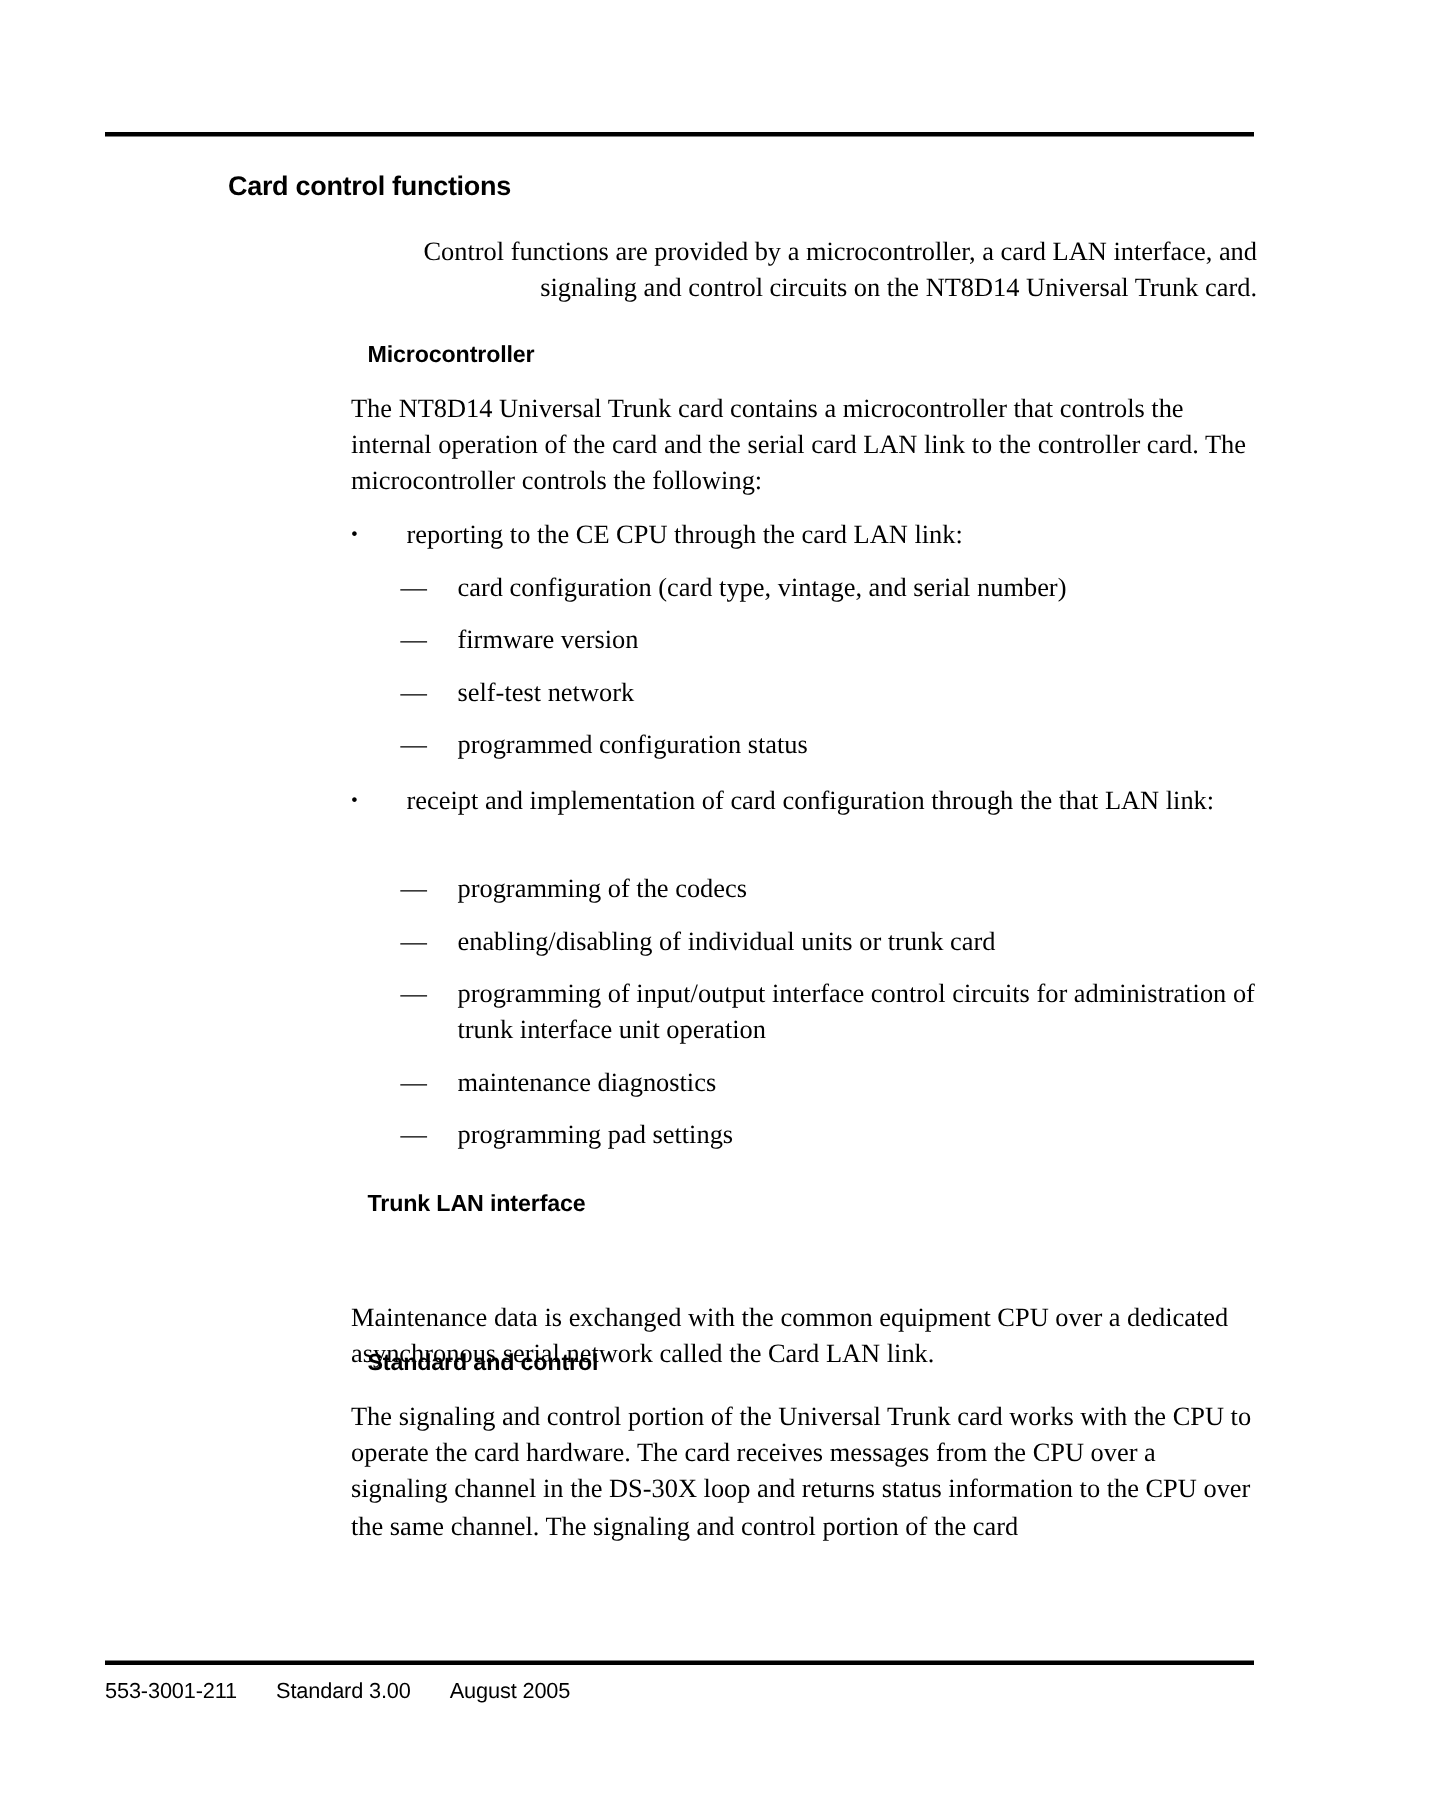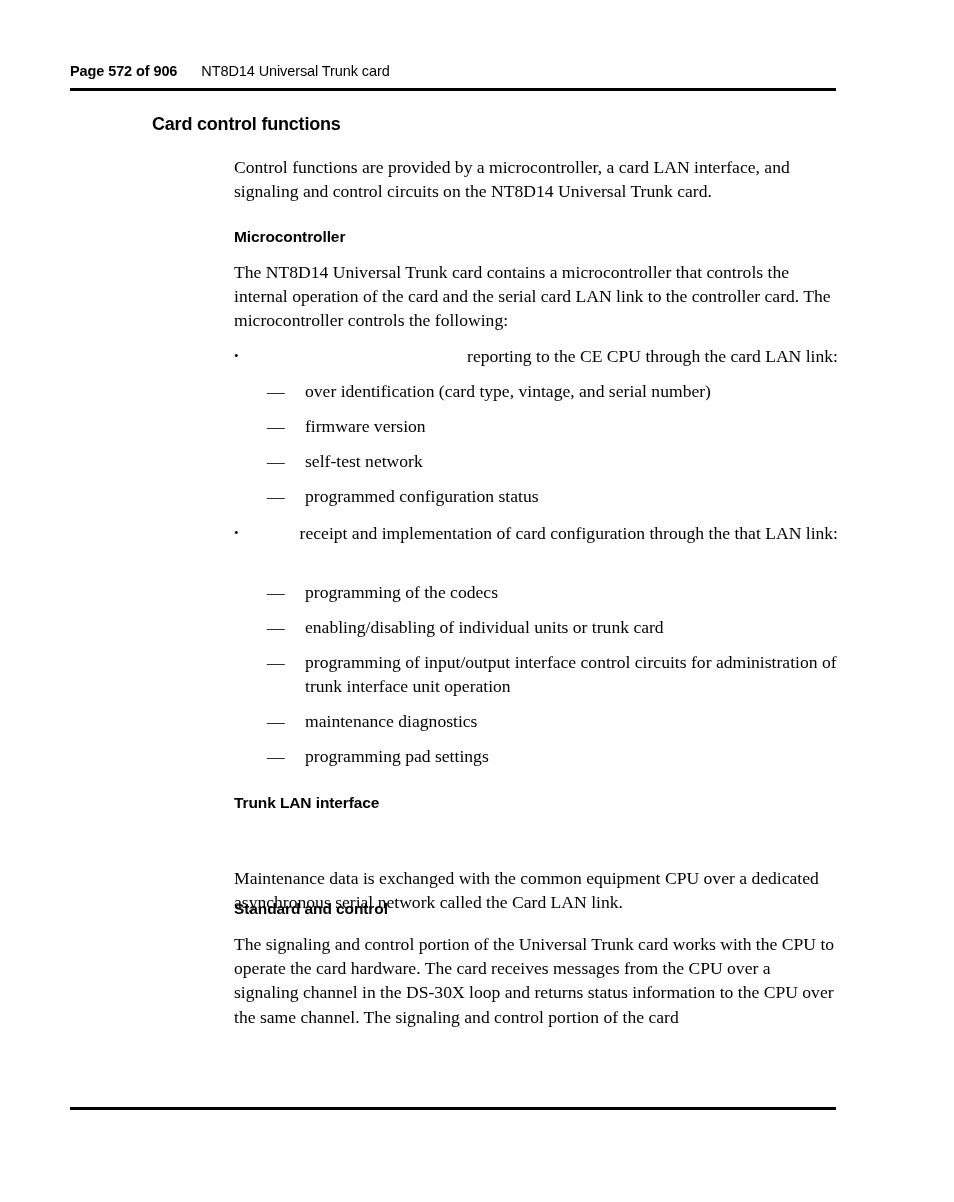--- a/index.html
+++ b/index.html
@@ -88,21 +88,21 @@
     font-family: "Liberation Sans", sans-serif;
     font-weight: bold;
     font-size: 18px;
     line-height: 26px;
     letter-spacing: -0.2px;
     white-space: pre;
   }
 
   .h2 {
     position: absolute;
-    left: 234px;
+    left: 245px;
     font-family: "Liberation Sans", sans-serif;
     font-weight: bold;
     font-size: 15.5px;
     line-height: 20px;
     letter-spacing: -0.1px;
     white-space: pre;
   }
 
   .para {
     position: absolute;
@@ -127,21 +127,21 @@
     box-sizing: border-box;
   }
   .bullet .marker {
     position: absolute;
     left: 0;
     top: 0;
     width: 37px;
     font-size: 13px;
     line-height: 24.2px;
   }
-  .bullet .btext { display: block; text-align: right; }
+  .bullet .btext { display: block; }
 
   .subitem {
     position: absolute;
     left: 267px;
     width: 571px;
     font-family: "Liberation Serif", serif;
     font-size: 17.6px;
     line-height: 24.2px;
     padding-left: 38px;
     box-sizing: border-box;
@@ -154,47 +154,43 @@
     font-size: 17.6px;
     line-height: 24.2px;
   }
   .subitem .stext { display: block; }
 </style>
 </head>
 <body>
 
 <div class="page">
 
-  <div class="header">
-    <span class="header-page">Page 572 of 906</span>
-    <span class="header-title">NT8D14 Universal Trunk card</span>
-  </div>
   <div class="rule rule-top"></div>
 
   <div class="content">
 
     <div class="h1">Card control functions</div>
 
-    <div class="para" style="top:155px;">
+    <div class="para" style="top:155px;text-align:right;">
       <p>Control functions are provided by a microcontroller, a card LAN interface, and signaling and control circuits on the NT8D14 Universal Trunk card.</p>
     </div>
 
     <div class="h2" style="top:227px;">Microcontroller</div>
     <div class="para" style="top:260px;">
       <p>The NT8D14 Universal Trunk card contains a microcontroller that controls the internal operation of the card and the serial card LAN link to the controller card. The microcontroller controls the following:</p>
     </div>
 
     <div class="bullet" style="top:344px;">
       <span class="marker">•</span>
       <span class="btext">reporting to the CE CPU through the card LAN link:</span>
     </div>
 
     <div class="subitem" style="top:379px;">
       <span class="marker">—</span>
-      <span class="stext">over identification (card type, vintage, and serial number)</span>
+      <span class="stext">card configuration (card type, vintage, and serial number)</span>
     </div>
     <div class="subitem" style="top:414px;">
       <span class="marker">—</span>
       <span class="stext">firmware version</span>
     </div>
     <div class="subitem" style="top:449px;">
       <span class="marker">—</span>
       <span class="stext">self-test network</span>
     </div>
     <div class="subitem" style="top:484px;">
@@ -234,14 +230,19 @@
     </div>
 
     <div class="h2" style="top:899px;">Standard and control</div>
     <div class="para" style="top:932px;">
       <p>The signaling and control portion of the Universal Trunk card works with the CPU to operate the card hardware. The card receives messages from the CPU over a signaling channel in the DS-30X loop and returns status information to the CPU over the same channel. The signaling and control portion of the card</p>
     </div>
 
   </div>
 
   <div class="rule rule-bottom"></div>
+  <div class="footer">
+    <span class="footer-doc">553-3001-211</span>
+    <span class="footer-standard">Standard 3.00</span>
+    <span class="footer-date">August 2005</span>
+  </div>
 
 </div>
 
 </body></html>

